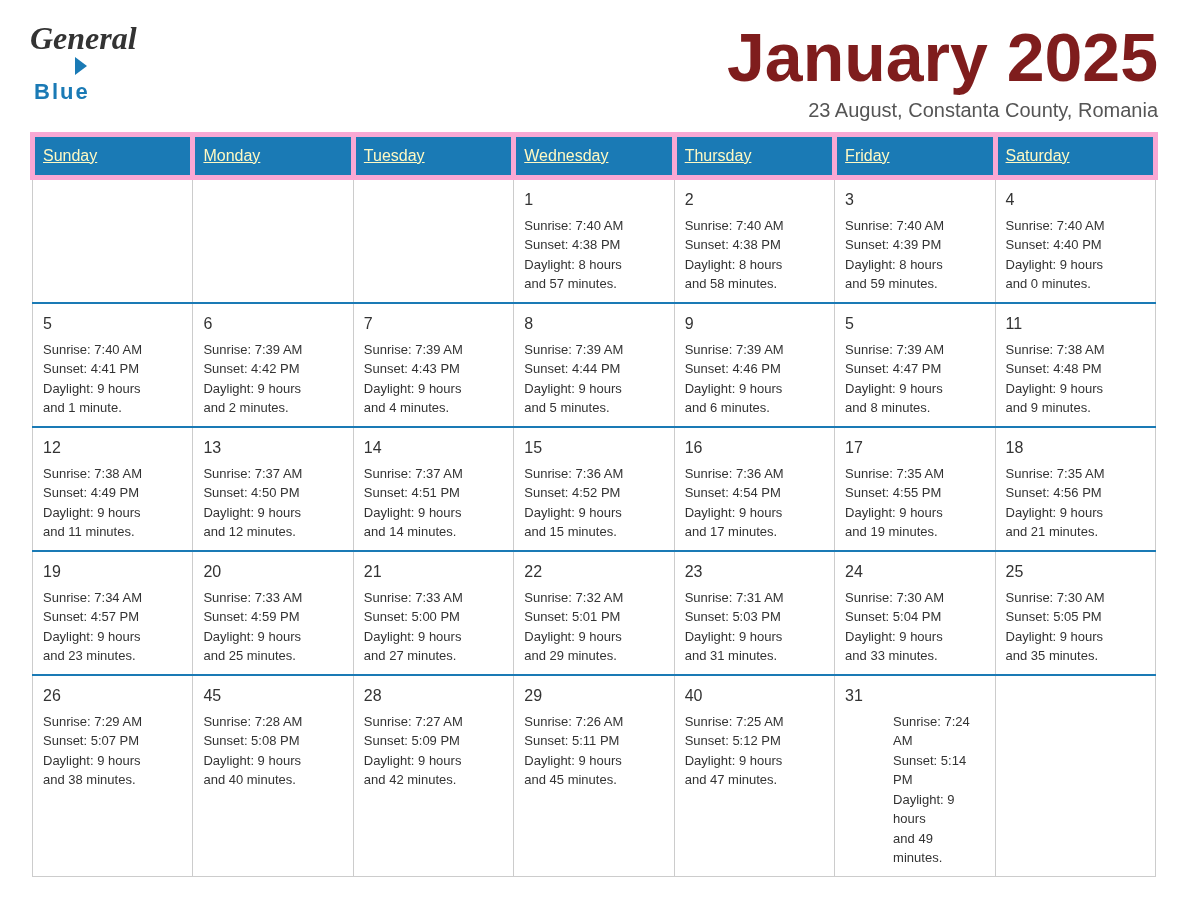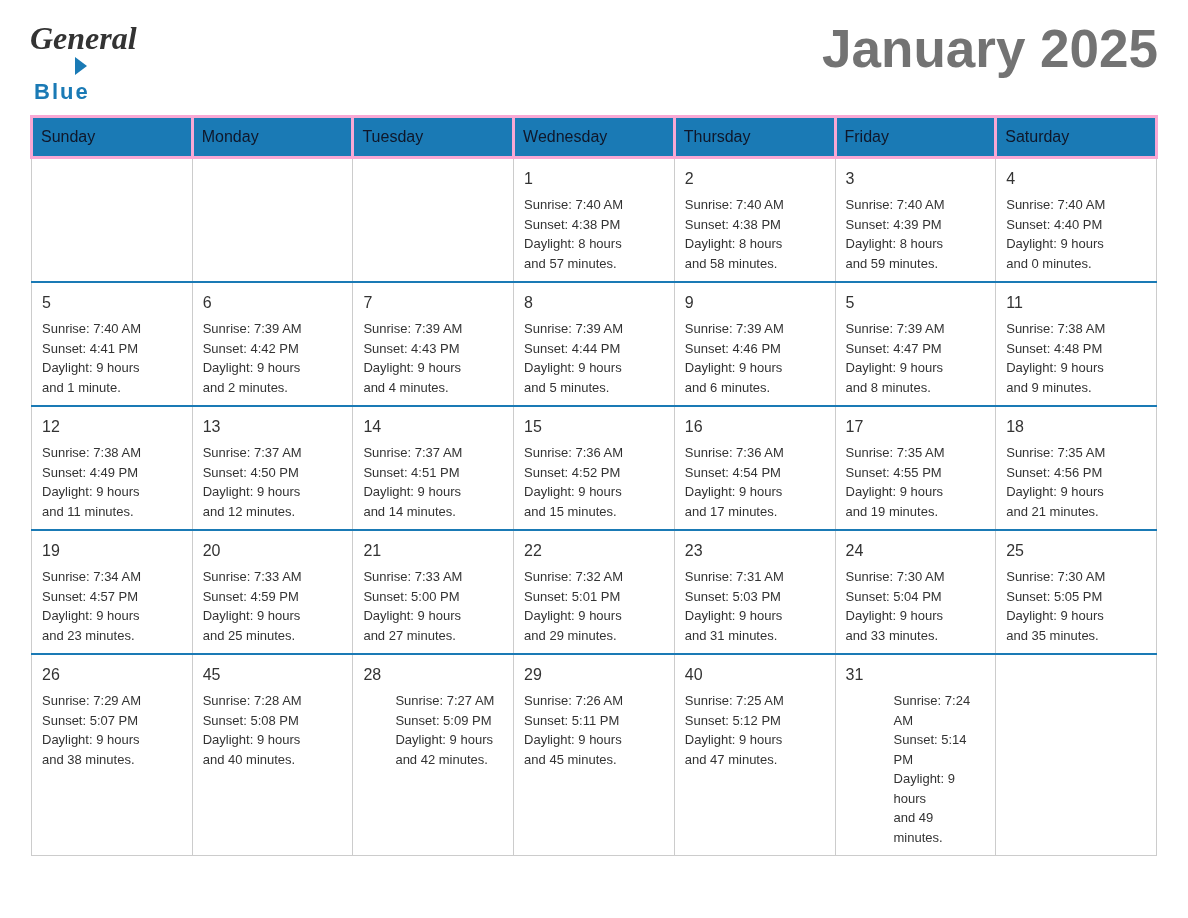--- a/index.html
+++ b/index.html
@@ -19,43 +19,44 @@
     }
     .logo-container {
       display: flex;
       flex-direction: column;
       align-items: flex-start;
     }
     .title-section {
       text-align: right;
     }
     .month-title {
-      font-size: 53px;
+      font-size: 68px;
       font-weight: bold;
-      color: #737373;
+      color: #7f1d1d;
       line-height: 1.1;
     }
     .subtitle {
       font-size: 20px;
       color: #555;
       margin-top: 4px;
     }
     .calendar-table {
       width: 100%;
       border-collapse: collapse;
       margin-top: 10px;
     }
     .calendar-table th {
       background-color: #1a7ab5;
-      color: #0f172a;
+      color: #fef9c3;
       padding: 10px 8px;
       text-align: left;
       font-size: 16px;
       font-weight: normal;
-      border: 3px solid #f9a8d4;
+      border: 5px solid #f9a8d4;
+      text-decoration: underline;
     }
     .calendar-table td {
       vertical-align: top;
       padding: 8px 10px;
       border: 1px solid #ccc;
       border-top: 2px solid #1a7ab5;
       width: 14.28%;
       min-height: 100px;
       font-size: 13px;
       line-height: 1.5;
@@ -100,20 +101,21 @@
 <div class="header-section">
   <div class="logo-container">
     <div class="logo-wrapper">
       <span style="font-size:32px; font-weight:bold; font-family:Georgia,serif; color:#333; font-style:italic;">General</span>
       <span class="logo-arrow"></span>
     </div>
     <div style="font-size:22px; font-weight:bold; color:#1a7ab5; letter-spacing:2px; margin-top:-4px; margin-left:4px;">Blue</div>
   </div>
   <div class="title-section">
     <div class="month-title">January 2025</div>
+    <div class="subtitle">23 August, Constanta County, Romania</div>
   </div>
 </div>
 
 <table class="calendar-table">
   <thead>
     <tr>
     <th>Sunday</th>
         <th>Monday</th>
         <th>Tuesday</th>
         <th>Wednesday</th>
@@ -319,21 +321,21 @@
         </td>
         <td>
           <span class="day-number">45</span>
           <div class="day-info" style="white-space: pre-line;">Sunrise: 7:28 AM
 Sunset: 5:08 PM
 Daylight: 9 hours
 and 40 minutes.</div>
         </td>
         <td>
           <span class="day-number">28</span>
-          <div class="day-info" style="white-space: pre-line; margin-left: 32px;">Sunrise: 7:27 AM
+          <div class="day-info" style="white-space: pre-line;">Sunrise: 7:27 AM
 Sunset: 5:09 PM
 Daylight: 9 hours
 and 42 minutes.</div>
         </td>
         <td>
           <span class="day-number">29</span>
           <div class="day-info" style="white-space: pre-line;">Sunrise: 7:26 AM
 Sunset: 5:11 PM
 Daylight: 9 hours
 and 45 minutes.</div>

